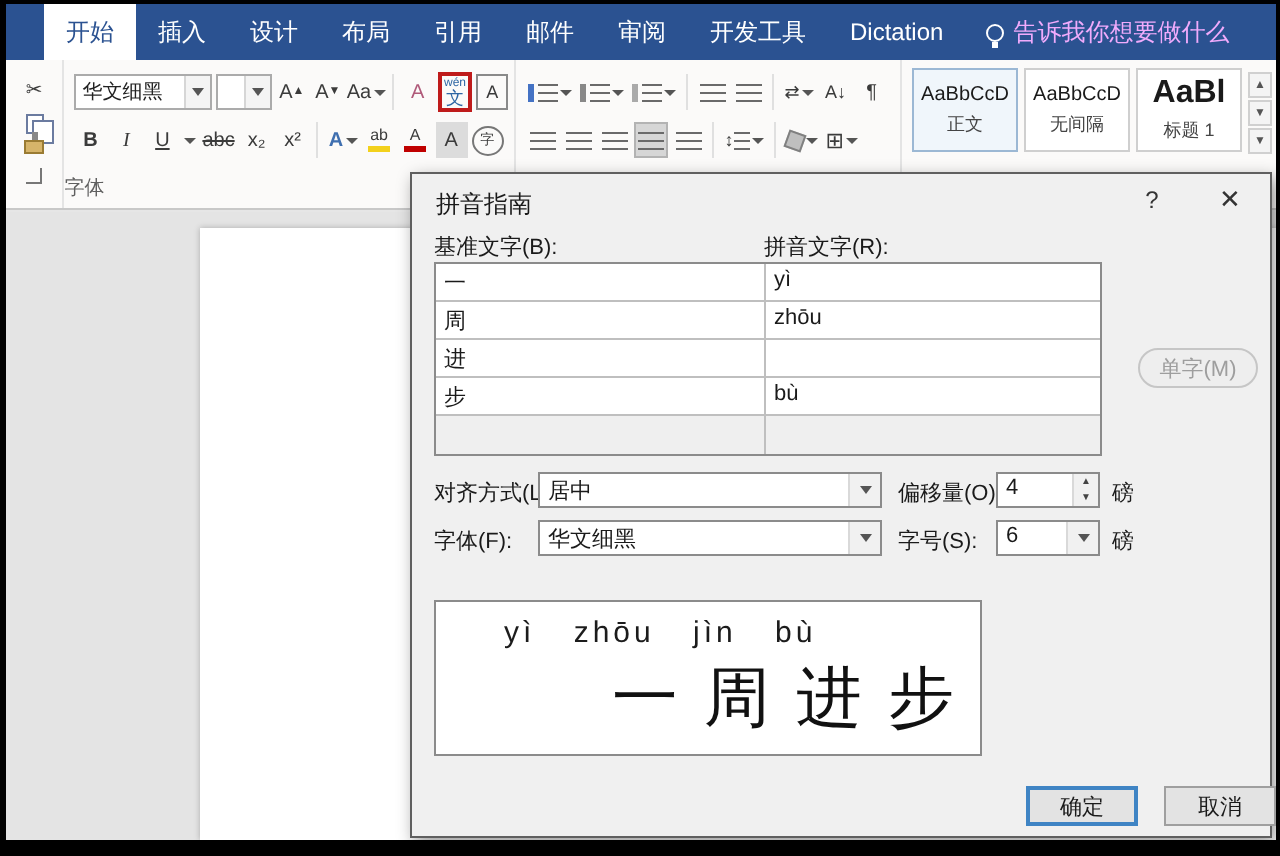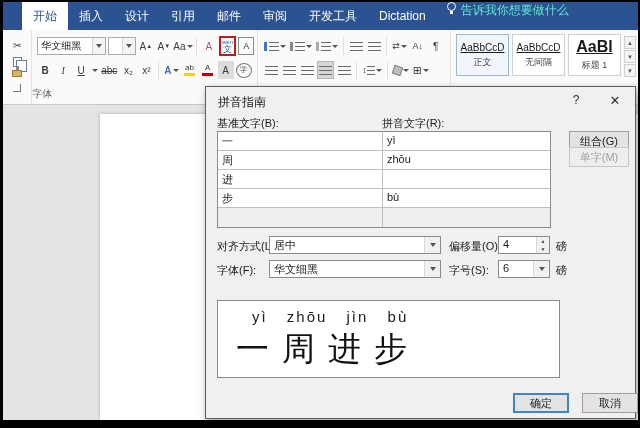--- a/index.html
+++ b/index.html
@@ -4,21 +4,21 @@
 <style>
   * { margin:0; padding:0; box-sizing:border-box; }
   body { font-family:"Liberation Sans","DejaVu Sans",sans-serif; }
   #screen { position:relative; width:640px; height:428px; background:#000; overflow:hidden;padding-left:48px; }
   #app { position:absolute; left:3px; top:2px; width:635px; height:418px; background:#e6e6e6; overflow:hidden; }
 
   
   #tabbar { position:absolute; left:0; top:0; width:100%; height:28px; background:#2b5291; display:flex; align-items:stretch; padding-left:19px; }
   .tab { color:#fff; font-size:12px; line-height:28px; padding:0 11px; white-space:nowrap; cursor:default; }
   .tab.active { background:#fff; color:#2b5291; }
-  #tellme { display:flex; align-items:flex-start; color:#5eead4; font-size:12px; margin-left:10px; gap:5px; }
+  #tellme { display:flex; align-items:center; color:#f0abfc; font-size:12px; margin-left:10px; gap:5px; }
   .bulb { width:9px; height:9px; border:1.5px solid #fff; border-radius:50%; position:relative; display:inline-block; }
   .bulb::after { content:""; position:absolute; left:2px; bottom:-4px; width:3px; height:3px; background:#fff; }
 
   
   #ribbon { position:absolute; left:0; top:28px; width:100%; height:75px; background:#fbfaf9; border-bottom:1px solid #c8c8c8; display:flex; }
   .rgroup { position:relative; padding:5px 3px 0 5px; }
   .rgroup + .rgroup { border-left:1px solid #e4e4e4; }
   .rrow { display:flex; align-items:center; gap:2px; height:22px; margin-bottom:2px; }
   .glabel { position:absolute; bottom:3px; left:0; width:100%; text-align:left; font-size:10px; color:#5f5f5f; }
   .ibtn { min-width:16px; height:18px; display:flex; align-items:center; justify-content:center; font-size:10px; color:#3b3b3b; padding:0 1px; cursor:default; }
@@ -43,21 +43,21 @@
   .boxa { border:1px solid #8a8a8a; font-size:9px; padding:0 2px; }
   .lines { width:13px; height:9px; background:repeating-linear-gradient(#6a6a6a 0 1px, transparent 1px 4px); }
   .lines.dot { width:15px; border-left:3px solid #4472c4; padding-left:2px; background-clip:content-box; }
   .colorbar { display:flex; flex-direction:column; align-items:center; line-height:1; }
   .colorbar .bar { width:11px; height:3px; margin-top:1px; }
 
   
   #stylesgrp { flex:1; display:flex; padding:4px 2px 0 5px; gap:3px; }
   .stylecard { width:53px; height:42px; border:1px solid #cfcfcf; background:#fff; display:flex; flex-direction:column; align-items:center; justify-content:center; gap:3px; }
   .stylecard.sel { border-color:#9cb8d4; background:#f0f6fb; }
-  .stylecard .samp { font-size:10px; color:#1a1a1a;text-decoration:underline; }
+  .stylecard .samp { font-size:10px; color:#1a1a1a; }
   .stylecard .samp.big { font-size:16px; font-weight:bold; }
   .stylecard .snm { font-size:9px; color:#444; }
   #styscroll { width:12px; display:flex; flex-direction:column; gap:1px; padding-top:2px; }
   .scb { height:13px; border:1px solid #d0d0d0; background:#f4f4f4; display:flex; align-items:center; justify-content:center; font-size:6px; color:#555; }
 
   
   #doc { position:absolute; left:0; top:104px; width:100%; height:314px; background:#e4e4e4; }
   #page { position:absolute; left:97px; top:8px; right:0; bottom:0; background:#fff; box-shadow:0 0 3px rgba(0,0,0,.25); }
   .cropmark-v { position:absolute; left:174px; top:46px; width:1px; height:19px; background:#9a9a9a; }
   .cropmark-h { position:absolute; left:155px; top:64px; width:20px; height:1px; background:#9a9a9a; }
@@ -77,58 +77,59 @@
 
   #rubytable { position:absolute; left:11px; top:44px; width:334px; border:1px solid #8b8b8b; background:#fff; }
   .trow { display:flex; height:19px; border-bottom:1px solid #bfbfbf; }
   .trow:last-child { border-bottom:none; background:#efefef; }
   .tcell { padding:2px 4px; font-size:11px; overflow:hidden; white-space:nowrap; }
   .tcell.base { width:165px; border-right:1px solid #bfbfbf; }
   .tcell.ruby { flex:1; }
 
   .sidebtn { position:absolute; left:363px; width:60px; height:20px; background:#e3e3e3; border:1px solid #9f9f9f; font-size:11px; display:flex; align-items:center; justify-content:center; cursor:default; }
   .sidebtn.dis { color:#9e9e9e; border-color:#c6c6c6; background:#eeeeee; }
-  #btn-combine { top:44px; } #btn-mono { top:60px; } #btn-clear { top:101px; } #btn-default { top:129px; }
+  #btn-combine { top:44px; } #btn-mono { top:87px;border-radius:10px; } #btn-clear { top:101px; } #btn-default { top:129px; }
 
   .fldlbl { position:absolute; font-size:11px; }
   .wcombo { position:absolute; background:#fff; border:1px solid #8b8b8b; height:18px; display:flex; }
   .wcombo .cv { flex:1; padding:1px 4px; font-size:11px; }
   .wcombo .ca { width:16px; border-left:1px solid #d9d9d9; background:#f1f1f1; display:flex; align-items:center; justify-content:center; }
   .spin { position:absolute; background:#fff; border:1px solid #8b8b8b; height:18px; display:flex; }
   .spin .cv { flex:1; padding:1px 4px; font-size:11px; }
   .spinbtns { width:13px; display:flex; flex-direction:column; border-left:1px solid #d9d9d9; }
   .spinbtns div { flex:1; background:#f1f1f1; display:flex; align-items:center; justify-content:center; font-size:5px; color:#444; }
   .unit { position:absolute; font-size:11px; }
 
   #lbl-align { left:11px; top:152px; } #cmb-align { left:63px; top:149px; width:172px; }
   #lbl-offset { left:243px; top:152px; } #spn-offset { left:292px; top:149px; width:52px; } #unit-offset { left:350px; top:152px; }
   #lbl-font { left:11px; top:176px; } #cmb-font { left:63px; top:173px; width:172px; }
   #lbl-size { left:243px; top:176px; } #cmb-size { left:292px; top:173px; width:52px; } #unit-size { left:350px; top:176px; }
 
   #lbl-preview { position:absolute; left:11px; top:199px;margin-top:48px; }
-  #previewbox { position:absolute; left:11px; top:213px; width:343px; height:78px; background:#fff; border:1px solid #8b8b8b; overflow:hidden; }
+  #previewbox { position:absolute; left:11px; top:213px; width:274px; height:78px; background:#fff; border:1px solid #8b8b8b; overflow:hidden; }
   #pv-ruby { margin:7px 0 0 34px; font-size:15px; letter-spacing:2px; word-spacing:13px; color:#1c1c1c; }
-  #pv-text { margin:2px 0 0 18px; font-size:33px; letter-spacing:13px; color:#111; white-space:nowrap; }
+  #pv-text { margin:2px 0 0 18px; font-size:33px; letter-spacing:13px; color:#111; white-space:nowrap;text-align:right; }
 
   .okbtn { position:absolute; top:306px; width:56px; height:20px; font-size:11px; display:flex; align-items:center; justify-content:center; background:#e3e3e3; border:1px solid #9f9f9f; cursor:default; }
   #btn-ok { left:307px; border:2px solid #3f84c4; }
   #btn-cancel { left:376px; }
 
   .chv { width:0; height:0; border-left:3px solid transparent; border-right:3px solid transparent; border-top:4px solid #555; }
 </style>
 </head>
 <body>
 
 <div id="screen">
 <div id="app">
 
   <div id="tabbar">
     <div class="tab active">开始</div>
     <div class="tab">插入</div>
     <div class="tab">设计</div>
+    <div class="tab">布局</div>
     <div class="tab">引用</div>
     <div class="tab">邮件</div>
     <div class="tab">审阅</div>
     <div class="tab">开发工具</div>
     <div class="tab">Dictation</div>
     <div id="tellme">
       <span class="bulb"></span>
       <span>告诉我你想要做什么</span>
     </div>
   </div>
@@ -312,21 +313,20 @@
       <div class="trow">
         <div class="tcell base">步</div>
         <div class="tcell ruby">bù</div>
       </div>
       <div class="trow">
         <div class="tcell base"></div>
         <div class="tcell ruby"></div>
       </div>
     </div>
 
-    <div id="btn-combine" class="sidebtn">组合(G)</div>
     <div id="btn-mono" class="sidebtn dis">单字(M)</div>
 
     <div id="lbl-align" class="fldlbl">对齐方式(L):</div>
     <div id="cmb-align" class="wcombo">
       <span class="cv">居中</span>
       <span class="ca">
             <span class="chv"></span>
           </span>
     </div>
     <div id="lbl-offset" class="fldlbl">偏移量(O):</div>

